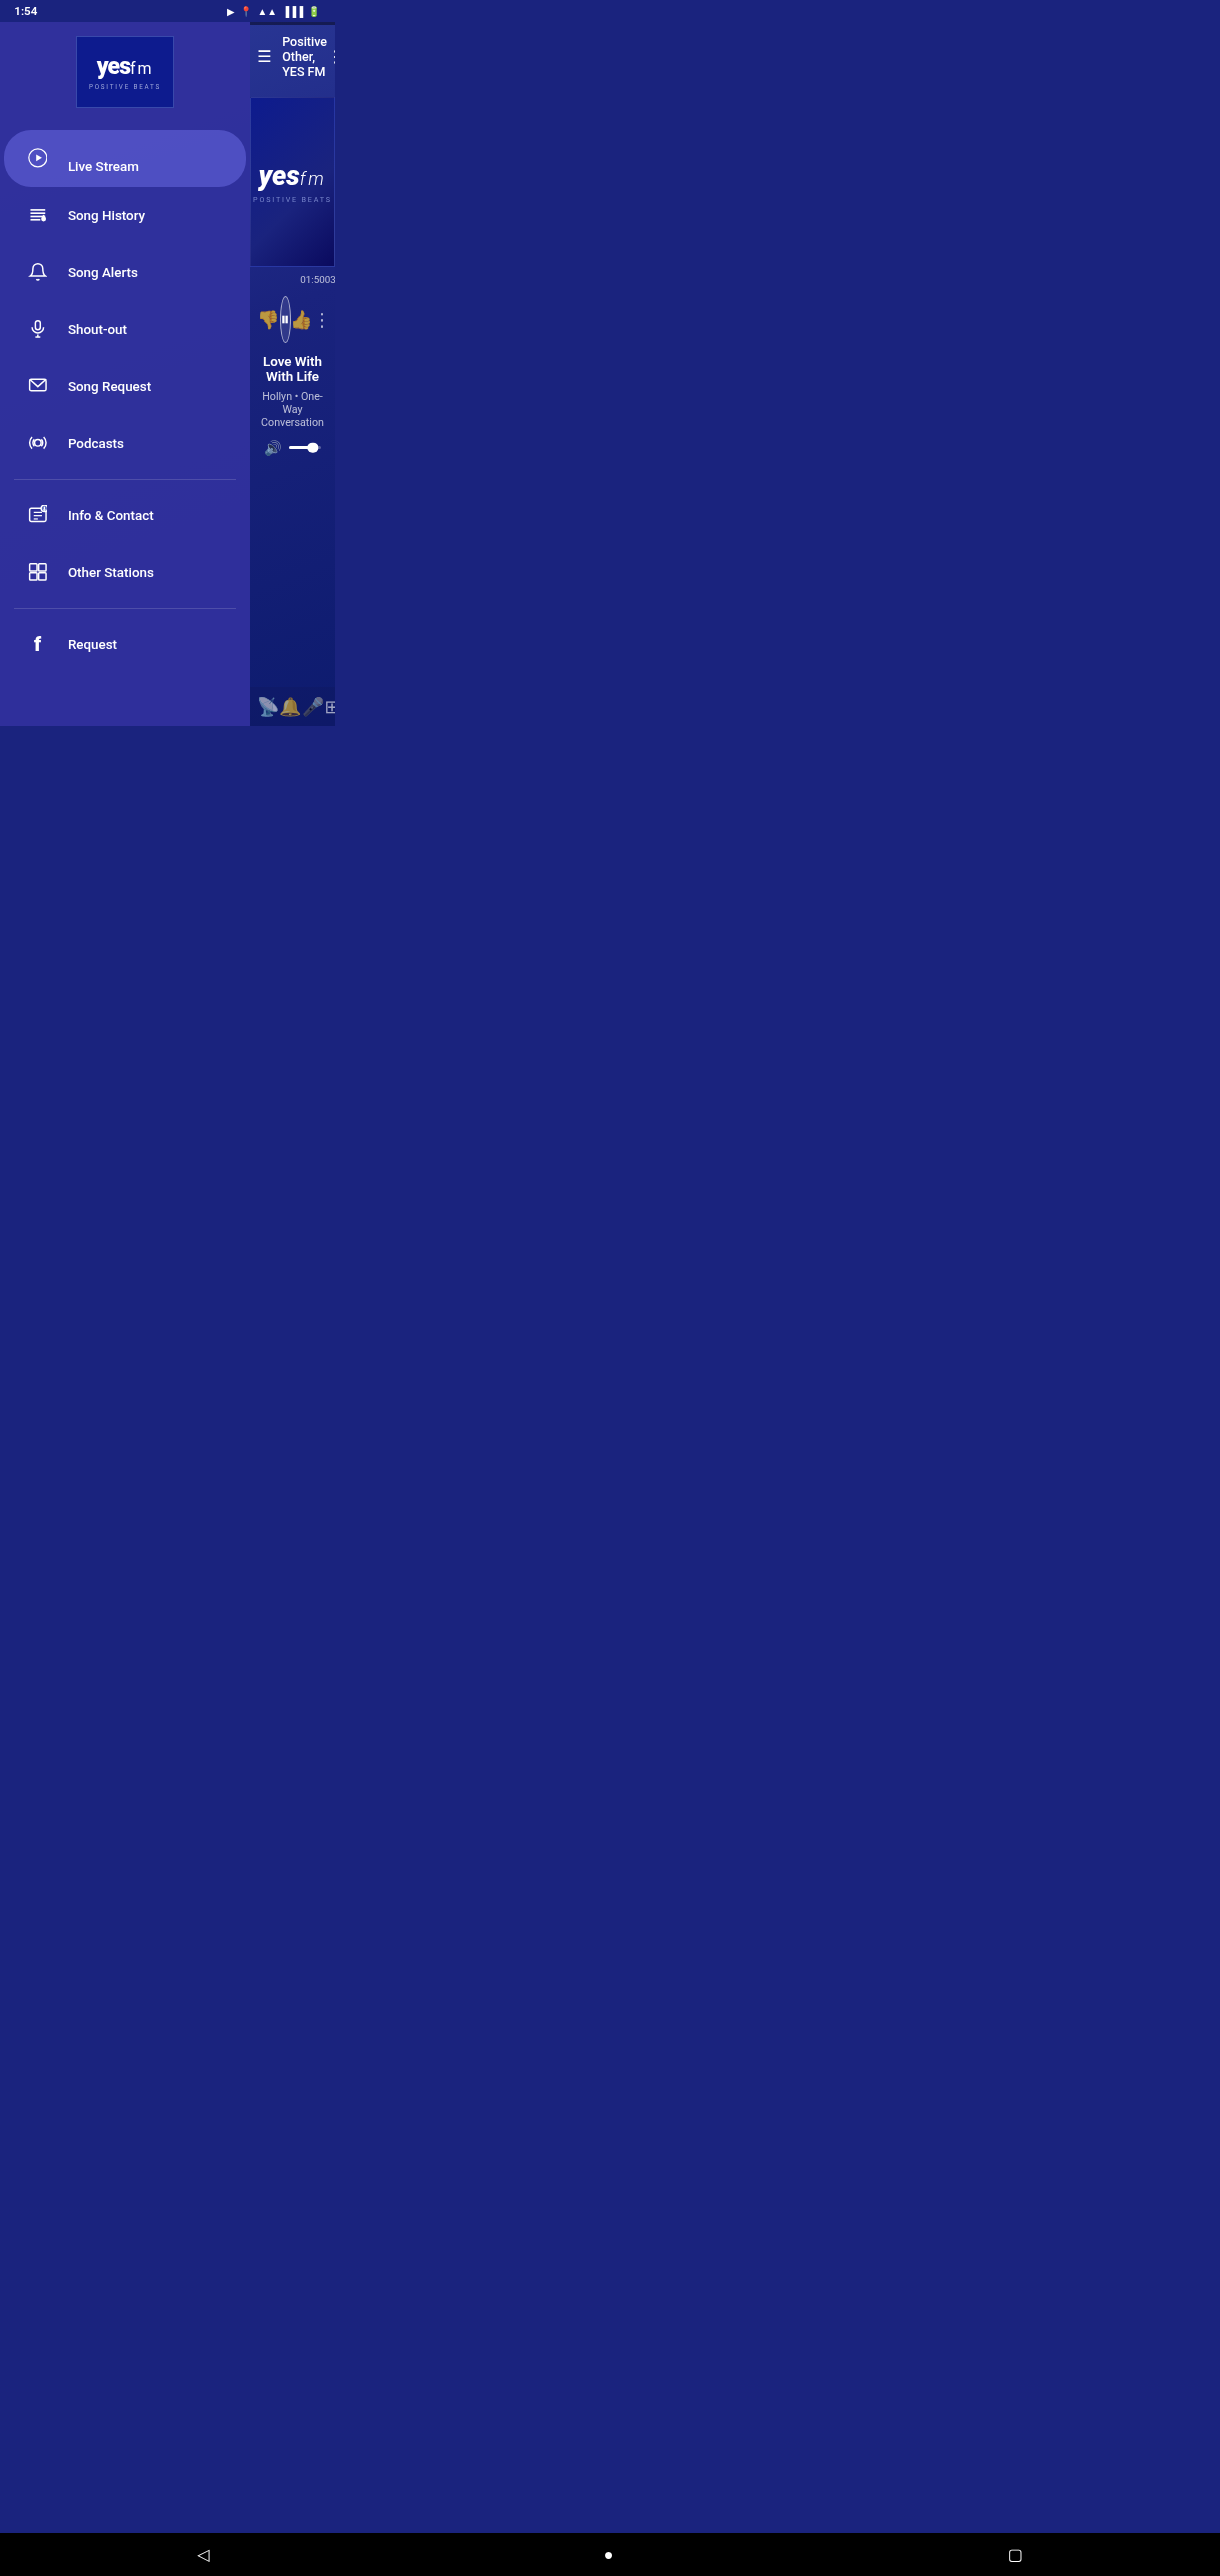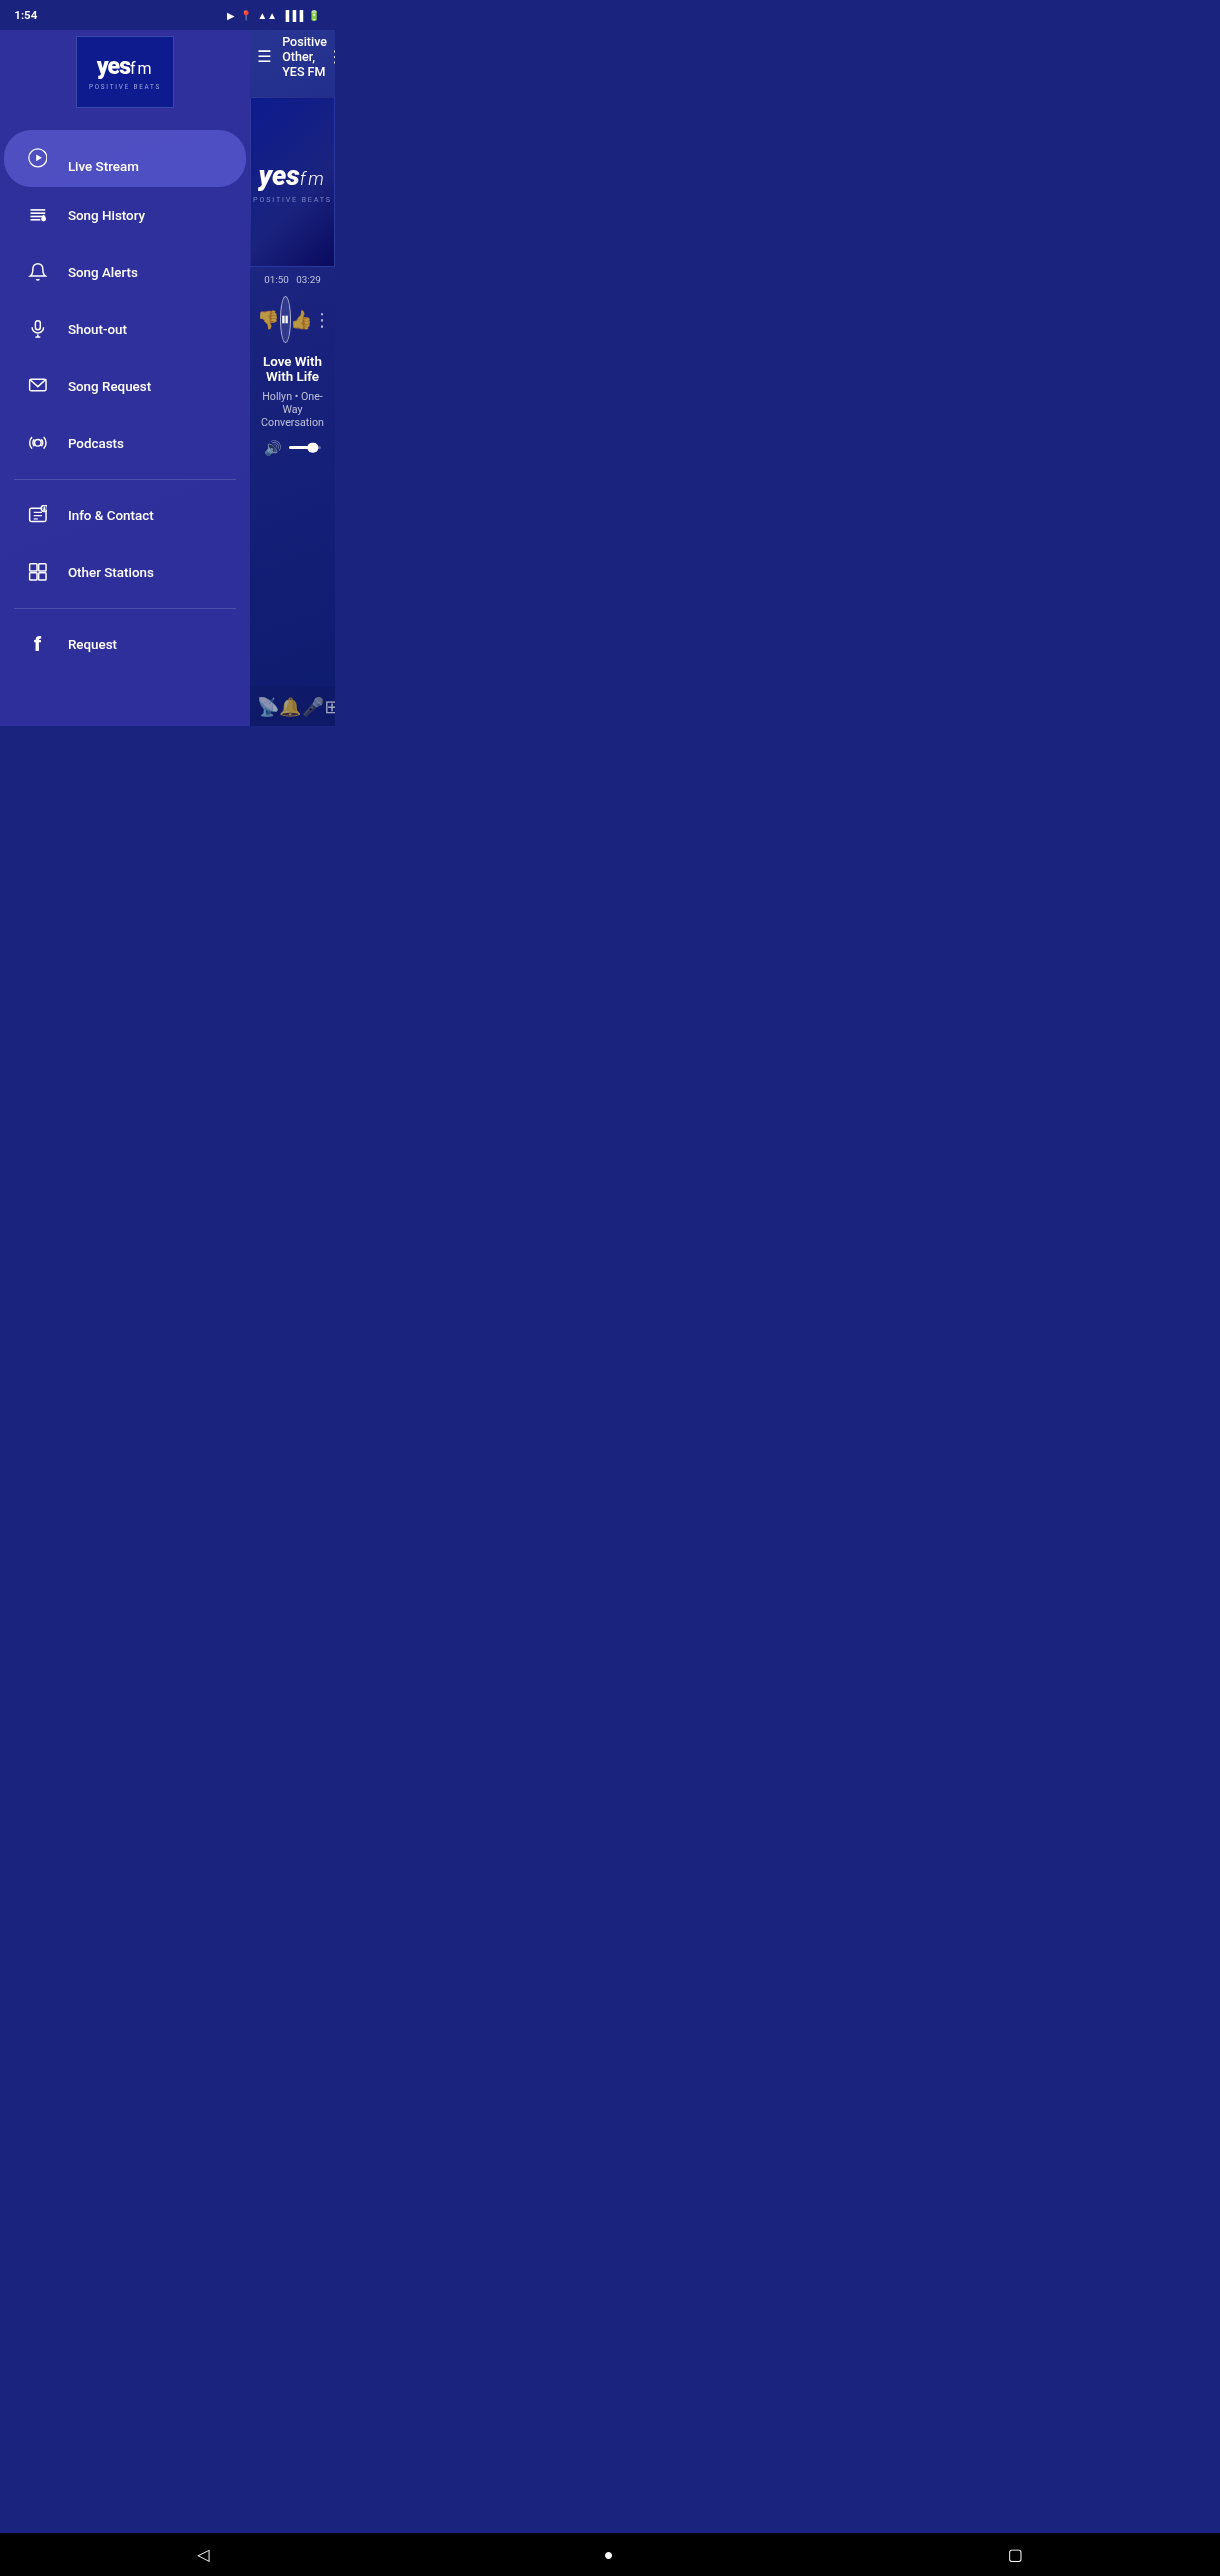--- a/index.html
+++ b/index.html
@@ -100,21 +100,21 @@
       height: 0.9px;
       background: rgba(255,255,255,0.15);
       margin: 7.2px 14.3px;
     }
   </style>
 </head>
 <body>
 
 <div class="main-bg"></div>
 
-<div style="position:relative; z-index:20; background:#1a237e; display:flex; justify-content:space-between; align-items:center; padding:5.4px 14.3px; height:30px;">
+<div style="position:relative; z-index:20; background:#1a237e; display:flex; justify-content:space-between; align-items:center; padding:5.4px 14.3px; height:22px;">
   <span style="color:white; font-size:11.6px; font-weight:600;">1:54</span>
   <div style="display:flex; align-items:center; gap:5.4px;">
     <span style="color:white; font-size:9.8px;">▶</span>
     <span style="color:white; font-size:9.8px;">📍</span>
     <span style="color:white; font-size:9.8px;">▲▲</span>
     <span style="color:white; font-size:9.8px;">▐▐▐</span>
     <span style="color:white; font-size:9.8px;">🔋</span>
   </div>
 </div>
 
@@ -247,21 +247,21 @@
     <span style="color:white; font-size:16px; margin-left:auto;">⋮</span>
   </div>
 
   <div style="display:flex; justify-content:center; margin-top:9px;">
     <div style="width:170px; height:170px; background:linear-gradient(135deg, #0d1b8e 0%, #1a237e 60%, #0a0a5e 100%); display:flex; flex-direction:column; justify-content:center; align-items:center; border:0.9px solid rgba(100,120,220,0.3);">
       <span style="color:white; font-size:27px; font-weight:900; font-style:italic;">yes<span style="font-size:18px; font-weight:300; letter-spacing:2.7px;">fm</span></span>
       <span style="color:#7986cb; font-size:7.2px; letter-spacing:1.8px; text-transform:uppercase; margin-top:3.6px;">POSITIVE BEATS</span>
     </div>
   </div>
 
-  <div style="display:flex; justify-content:space-between; padding:7.2px 14.3px; color:rgba(255,255,255,0.7); font-size:9.8px;">
+  <div style="display:flex; justify-content:space-between; padding:7.2px 14.3px; color:rgba(255,255,255,0.7); font-size:9.8px;margin-left:36px;">
     <span>01:50</span>
     <span>03:29</span>
   </div>
 
   <div style="display:flex; justify-content:space-around; align-items:center; padding:3.6px 7.2px;">
     <span style="color:rgba(255,255,255,0.7); font-size:18px;">👎</span>
     <div style="width:47px; height:47px; border-radius:50%; border:1.8px solid rgba(255,255,255,0.6); display:flex; align-items:center; justify-content:center; background:rgba(255,255,255,0.1);">
       <span style="color:white; font-size:18px;">⏸</span>
     </div>
     <span style="color:rgba(255,255,255,0.7); font-size:18px;">👍</span>

